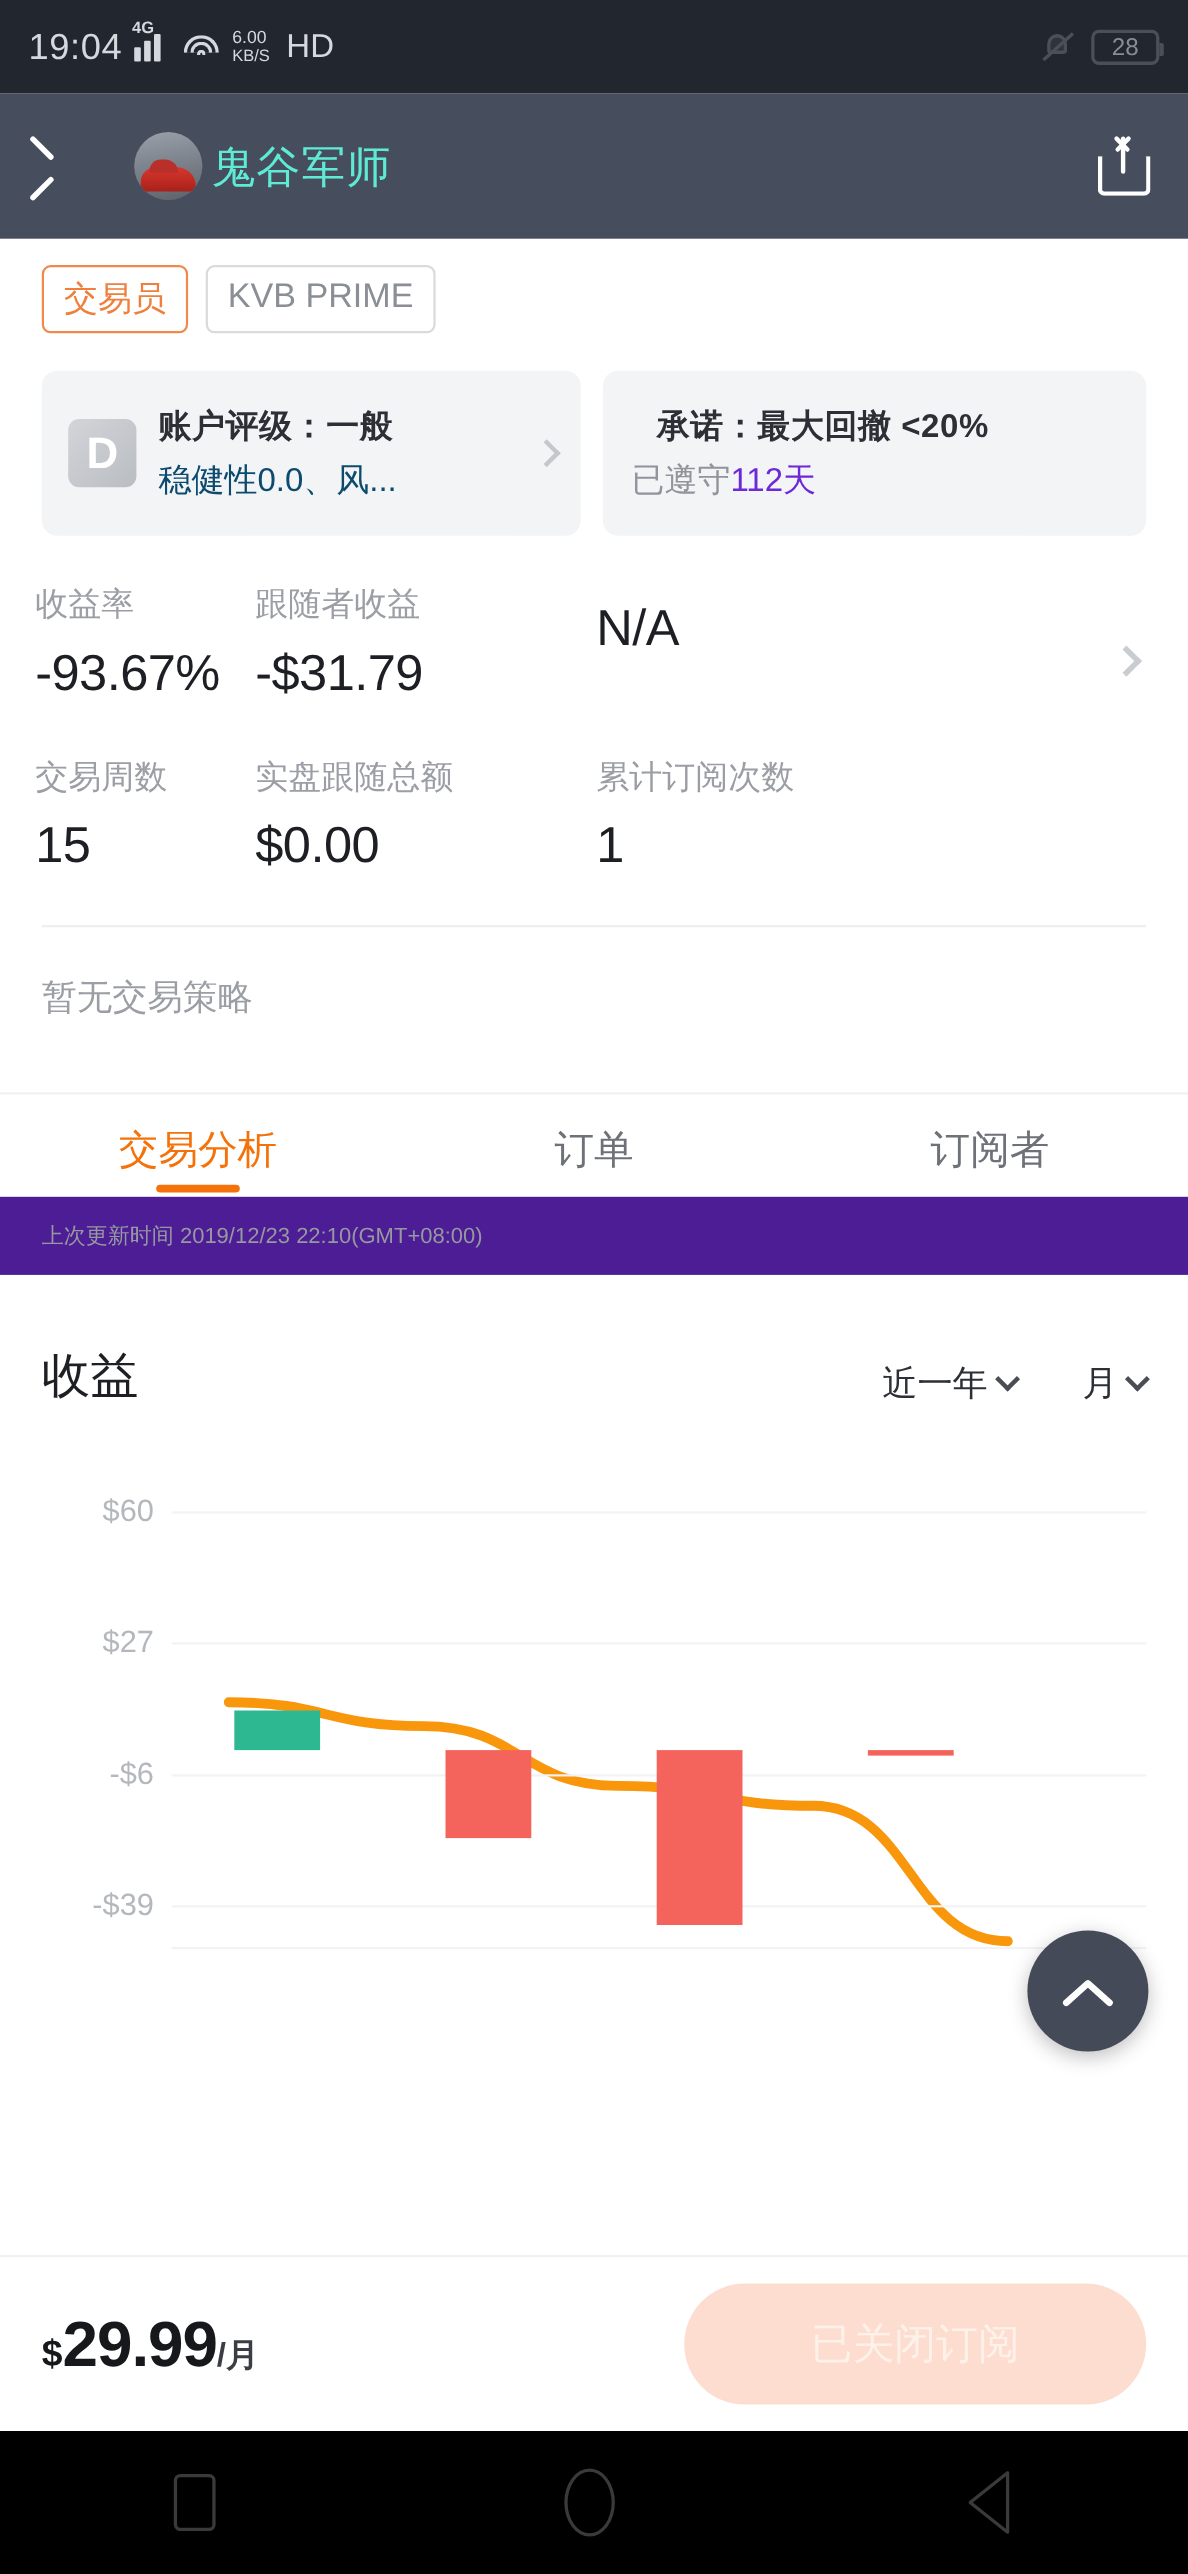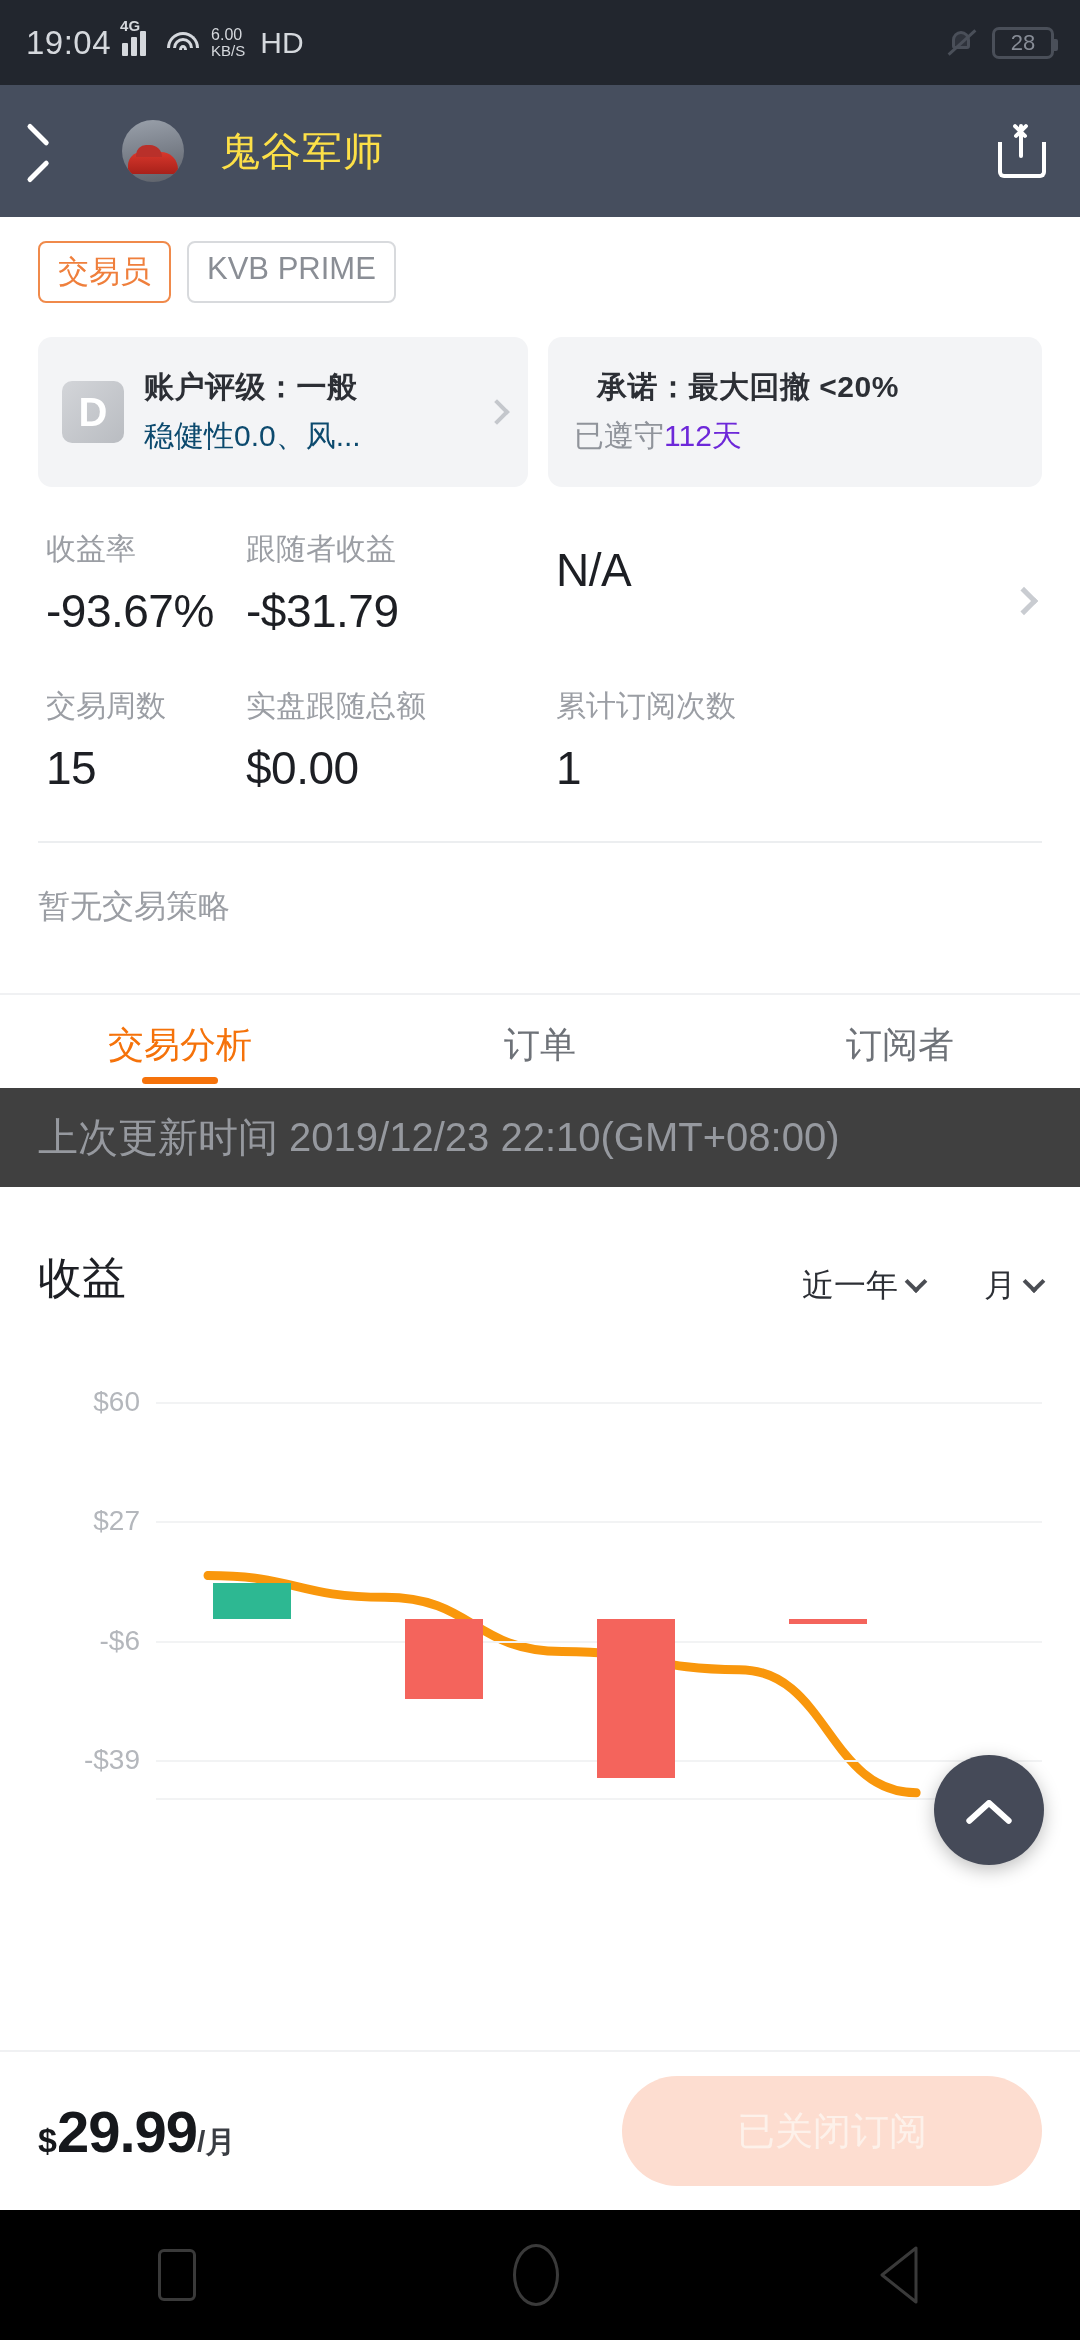--- a/index.html
+++ b/index.html
@@ -52,21 +52,21 @@
   .backarrow:before,.backarrow:after{ content:""; position:absolute; left:14px; width:28px; height:5px;
     background:#fff; border-radius:3px; }
   .backarrow:before{ top:14px; transform:rotate(-135deg); transform-origin:left center;}
   .backarrow:after{ top:31px; transform:rotate(135deg); transform-origin:left center;}
   .avatar{ width:62px; height:62px; border-radius:50%; margin-left:42px; overflow:hidden;
     background:linear-gradient(170deg,#9aa1ab 0%,#7e848e 45%,#5d6169 100%); position:relative;}
   .avatar .car{ position:absolute; left:6px; bottom:8px; width:50px; height:22px;
     background:linear-gradient(180deg,#d8372c 0%,#a8211a 100%); border-radius:14px 18px 5px 5px;}
   .avatar .car:after{ content:""; position:absolute; left:8px; top:-7px; width:26px; height:12px;
     background:#b9302a; border-radius:10px 12px 0 0;}
-  .apptitle{ color:#fde047; font-size:40px; margin-left:36px; letter-spacing:1px; }
+  .apptitle{ color:#5eead4; font-size:40px; margin-left:8px; letter-spacing:1px; }
   .share{ margin-left:auto; width:48px; height:54px; position:relative; cursor:pointer;}
   .share .box{ position:absolute; left:0; bottom:0; width:48px; height:36px;
     border:4px solid #fff; border-top:none; border-radius:0 0 6px 6px;}
   .share .arr{ position:absolute; left:21px; top:0; width:4px; height:34px; background:#fff; border-radius:2px;}
   .share .arr:before,.share .arr:after{ content:""; position:absolute; width:18px; height:4px; background:#fff; border-radius:2px;}
   .share .arr:before{ top:5px; left:-7px; transform:rotate(-45deg);}
   .share .arr:after{ top:5px; left:-7px; transform:rotate(-135deg); left:-8px;}
 
   
   .badges{ display:flex; gap:16px; padding:24px 38px 0 38px; }
@@ -83,42 +83,42 @@
   .card-t1{ font-size:30px; color:#2c2f35; font-weight:bold; letter-spacing:.5px;}
   .card-t2{ font-size:30px; color:#0c4a6e; margin-top:8px;}
   .chev{ position:absolute; right:22px; top:50%; width:18px; height:18px;
     border-right:4px solid #c4c7cc; border-top:4px solid #c4c7cc; transform:translateY(-50%) rotate(45deg);}
   .card.right{ display:block; padding:30px 26px;}
   .card.right .card-t1{ font-size:30px;margin-left:23px;}
   .card.right .card-t2{ font-size:30px; color:#90949b;}
   .green{ color:#6d28d9; }
 
   
-  .stats{ padding:42px 38px 0 46px; position:relative;}
+  .stats{ padding:42px 38px 0 32px; position:relative;}
   .statrow{ display:flex; position:relative; }
   .statrow + .statrow{ margin-top:48px;align-items:flex-end; }
   .stat{ }
   .stat.c1{ width:200px; }
   .stat.c2{ width:310px; }
   .stat.c3{ flex:1; }
   .stat-label{ font-size:30px; color:#9b9ea4; }
   .stat-value{ font-size:46px; color:#1d1f24; margin-top:14px; letter-spacing:-.5px;}
   .stats .chev2{ position:absolute; right:8px; top:62px; width:20px; height:20px;
     border-right:5px solid #c9ccd1; border-top:5px solid #c9ccd1; transform:rotate(45deg);}
 
   .divider{ height:2px; background:#eceef0; margin:46px 38px 0 38px;}
   .nostrategy{ font-size:32px; color:#9b9ea4; padding:42px 38px 0 38px;}
 
   
   .tabs{ display:flex; margin-top:64px; border-top:2px solid #f0f1f3; background:#fff;}
   .tab{ flex:1; text-align:center; padding:26px 0 18px 0; font-size:36px; color:#6e7278; position:relative; cursor:pointer;}
   .tab.active{ color:#f5720a; }
   .tab.active:after{ content:""; position:absolute; left:50%; bottom:4px; transform:translateX(-50%);
     width:76px; height:7px; background:#f5720a; border-radius:4px;}
-  .updated{ background:#404040; padding:22px 38px; font-size:40px; color:#96999f;}
+  .updated{ background:#4c1d95; padding:22px 38px; font-size:20px; color:#96999f;}
 
   
   .chartpanel{ padding:62px 38px 0 38px; position:relative;}
   .chart-head{ display:flex; align-items:flex-end; }
   .chart-title{ font-size:44px; color:#1d1f24; }
   .chart-ctrls{ margin-left:auto; display:flex; align-items:center; gap:60px; }
   .ctrl{ font-size:32px; color:#2c2f35; display:flex; align-items:center; gap:10px; cursor:pointer;}
   .caret{ width:16px; height:16px; border-right:4px solid #4a4d53; border-bottom:4px solid #4a4d53;
     transform:rotate(45deg) translate(-3px,-3px); }
 

